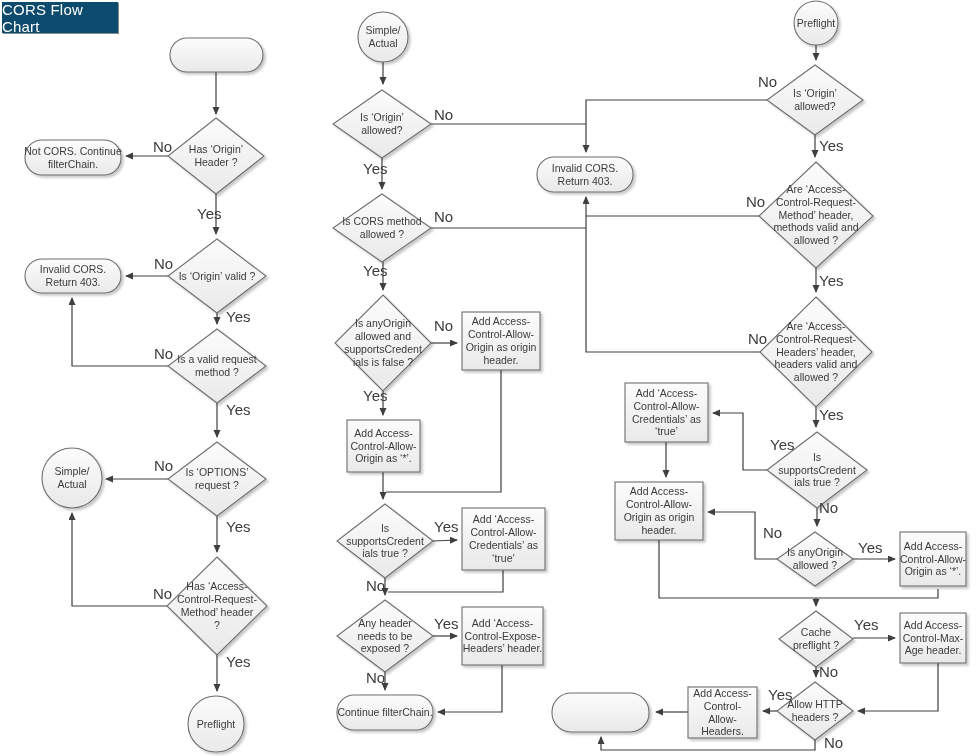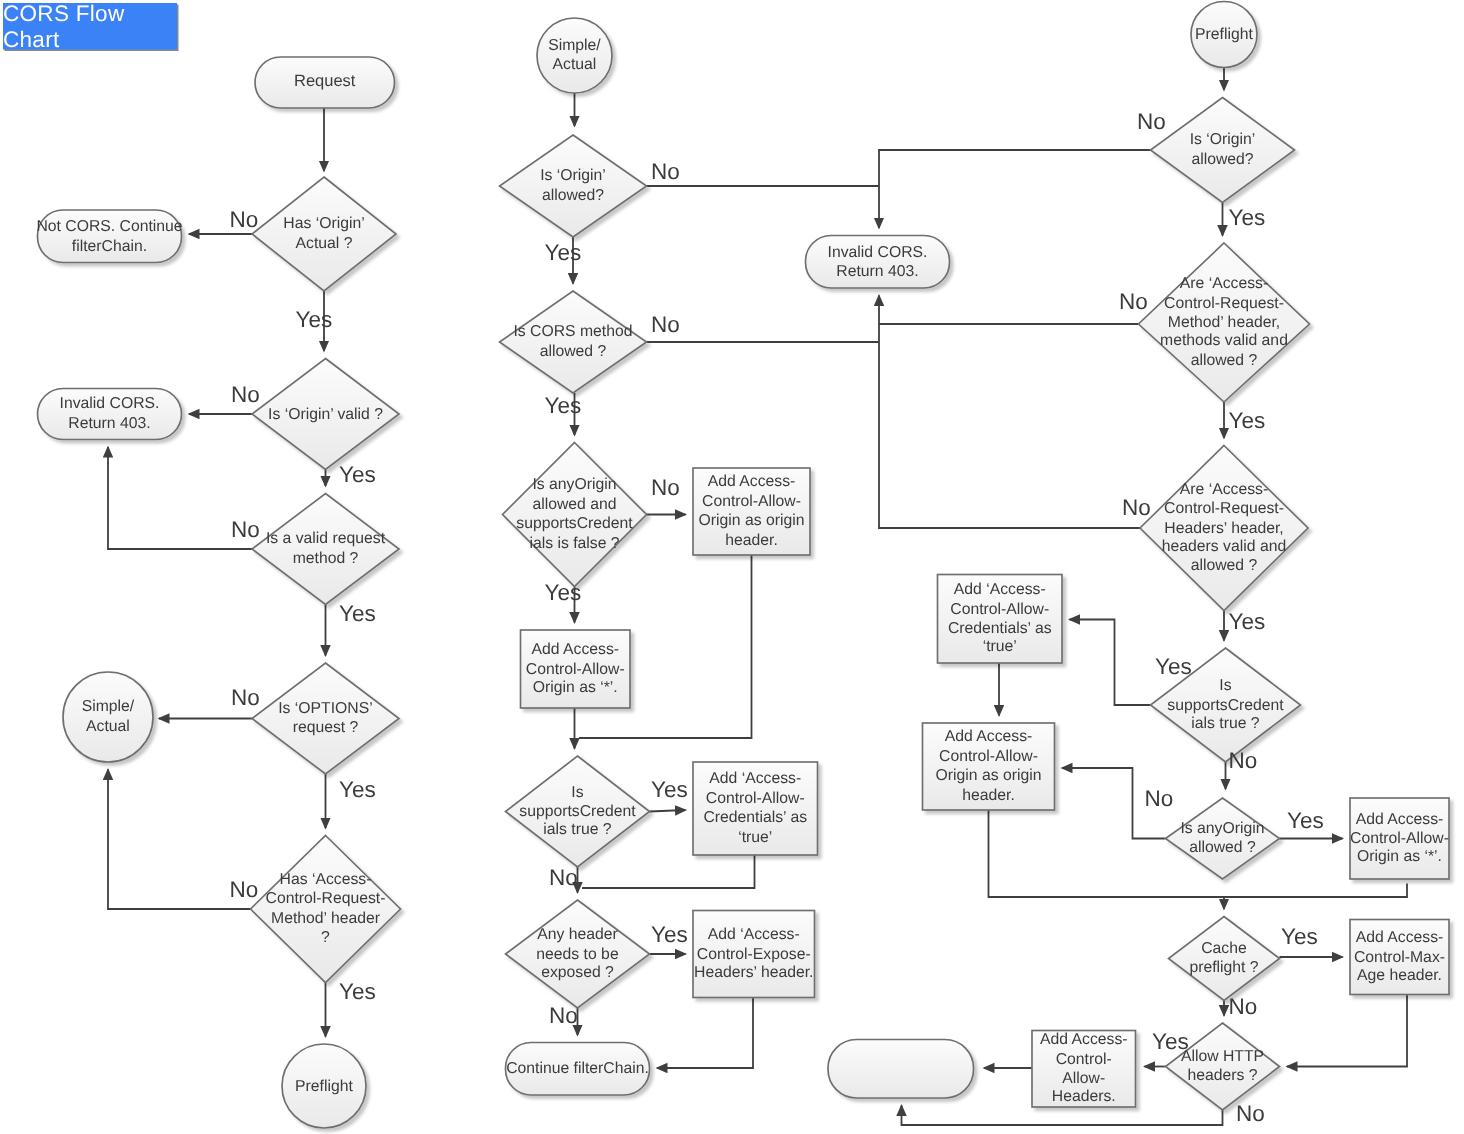--- a/index.html
+++ b/index.html
@@ -3,21 +3,21 @@
 <meta charset="utf-8">
 <style>
   html,body{margin:0;padding:0;background:#fff;}
   #canvas{
     position:relative;width:976px;height:756px;background:#ffffff;overflow:hidden;
     font-family:"Liberation Sans","DejaVu Sans",sans-serif;color:#3f3f3f;
     border-bottom:1px solid #b9b9b9;
   }
   #canvas svg{position:absolute;left:0;top:0;}
   .title{
-    position:absolute;left:2px;top:2px;width:116px;height:31px;background:#3b82f6;color:#fff;
+    position:absolute;left:2px;top:2px;width:116px;height:31px;background:#0c4a6e;color:#fff;
     display:flex;align-items:center;justify-content:center;font-size:15px;letter-spacing:.2px;
     box-shadow:1px 1px 0 #888;
   }
   .nl{
     position:absolute;display:flex;align-items:center;justify-content:center;text-align:center;
     white-space:pre-line;font-size:10.5px;line-height:1.22;color:#3b3b3b;pointer-events:none;
   }
   .el{position:absolute;font-size:15px;color:#3b3b3b;pointer-events:none;}
 </style>
 </head>
@@ -123,23 +123,22 @@
       <polygon points="816,611 853,639 816,667 779,639"></polygon>
       <rect x="900" y="613" width="66" height="50"></rect>
       <polygon points="815,682 853,711 815,740 777,711"></polygon>
       <rect x="688" y="687" width="69" height="51"></rect>
       <rect x="552" y="693" width="97" height="39" rx="19"></rect>
     </g>
   </svg>
 
   <div class="title">CORS Flow Chart</div>
 
-  <div class="nl" style="left:170px;top:38px;width:93px;height:34px;font-size:11px">Request</div>
   <div class="nl" style="left:168px;top:118px;width:96px;height:76px">Has ‘Origin’
-Actual ?</div>
+Header ?</div>
   <div class="nl" style="left:168px;top:239px;width:98px;height:74px">Is ‘Origin’ valid ?</div>
   <div class="nl" style="left:22px;top:140px;width:102px;height:35px">Not CORS. Continue
 filterChain.</div>
   <div class="nl" style="left:25px;top:259px;width:96px;height:34px">Invalid CORS.
 Return 403.</div>
   <div class="nl" style="left:168px;top:442px;width:98px;height:74px">Is ‘OPTIONS’
 request ?</div>
   <div class="nl" style="left:168px;top:329px;width:98px;height:74px">Is a valid request
 method ?</div>
   <div class="nl" style="left:42px;top:448px;width:60px;height:60px">Simple/

